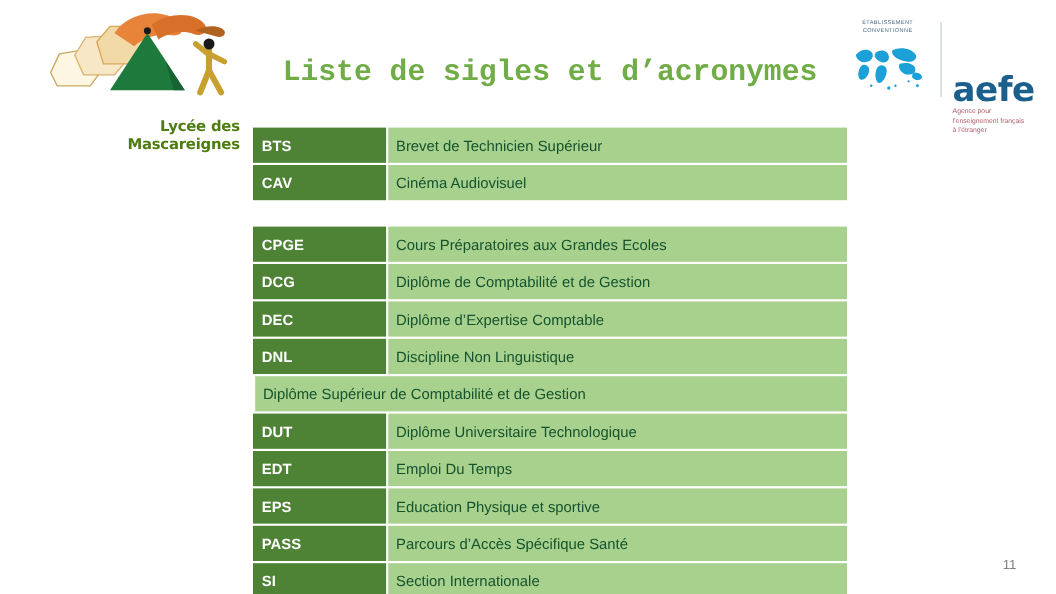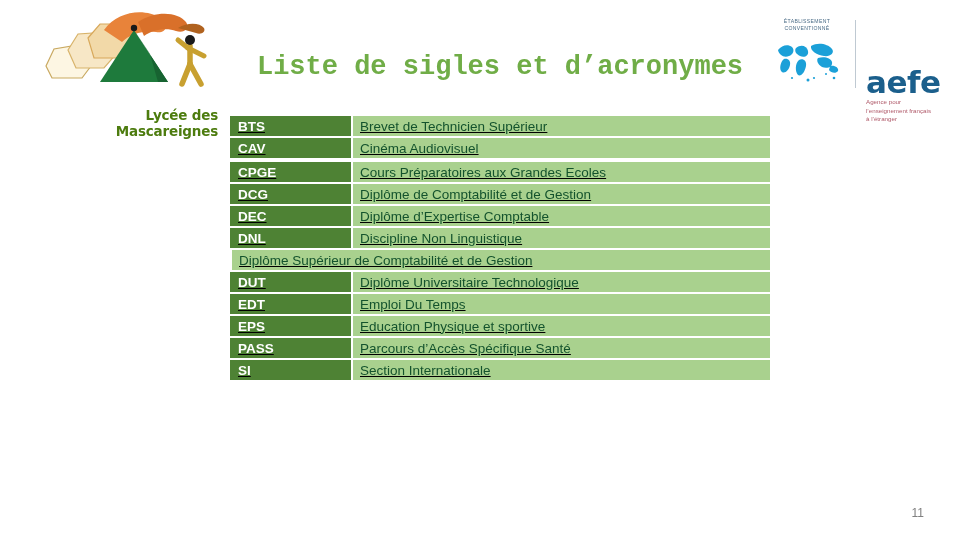--- a/index.html
+++ b/index.html
@@ -125,26 +125,25 @@
 
   
   .acronym-table {
     position: absolute;
     left: 230px;
     top: 116px;
     width: 540px;
   }
   .acronym-row {
     display: flex;
-    height: 20px;
+    height: 32px;
     margin-bottom: 2px;
-    text-decoration: underline;
   }
   .acronym-row.gap-after {
-    margin-bottom: 4px;
+    margin-bottom: 24px;
   }
   .cell-code {
     width: 121px;
     background: #4e8234;
     color: #ffffff;
     font-size: 13.5px;
     font-weight: bold;
     display: flex;
     align-items: center;
     padding-left: 8px;

